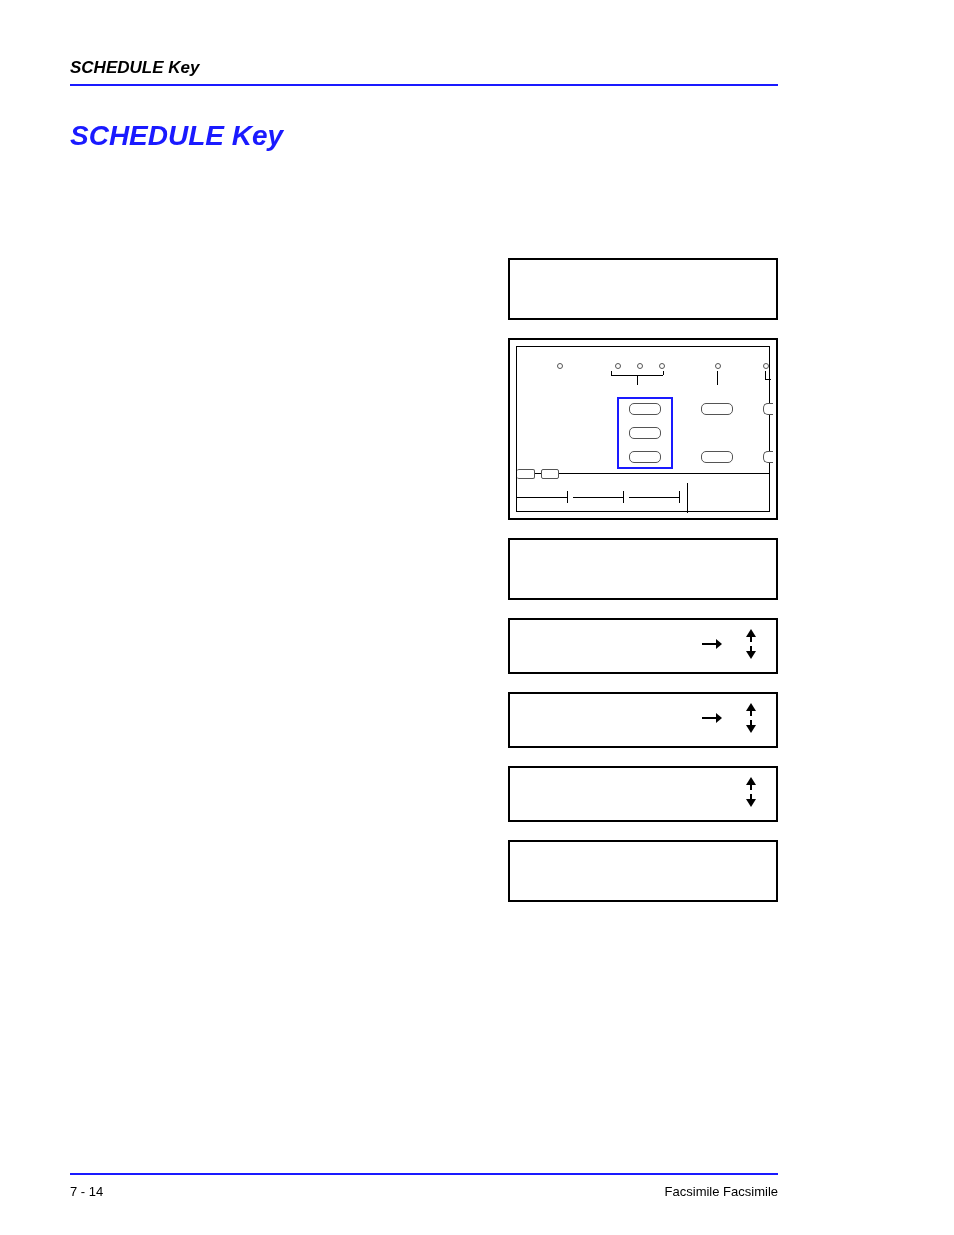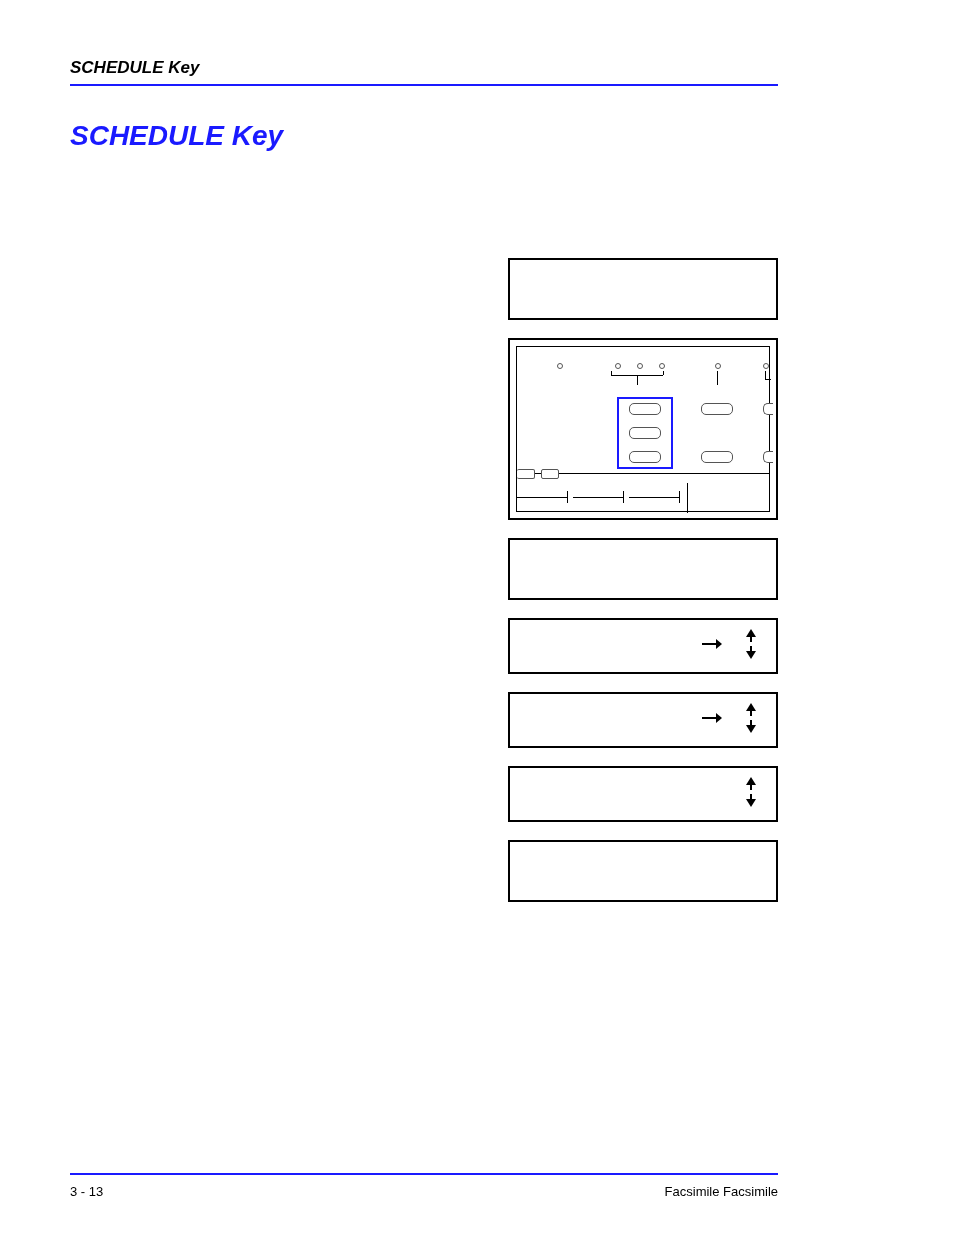--- a/index.html
+++ b/index.html
@@ -217,16 +217,16 @@
           <polygon points="7,30 12,22 2,22" fill="#000"></polygon>
         </svg>
       </span>
     </div>
 
     <div class="panel-box panel-tall"></div>
 
   </div>
 
   <hr class="foot-rule">
-  <div class="footer-left">3 - 13</div>
+  <div class="footer-left">7 - 14</div>
   <div class="footer-right">Facsimile Facsimile</div>
 
 </div>
 
 </body></html>

